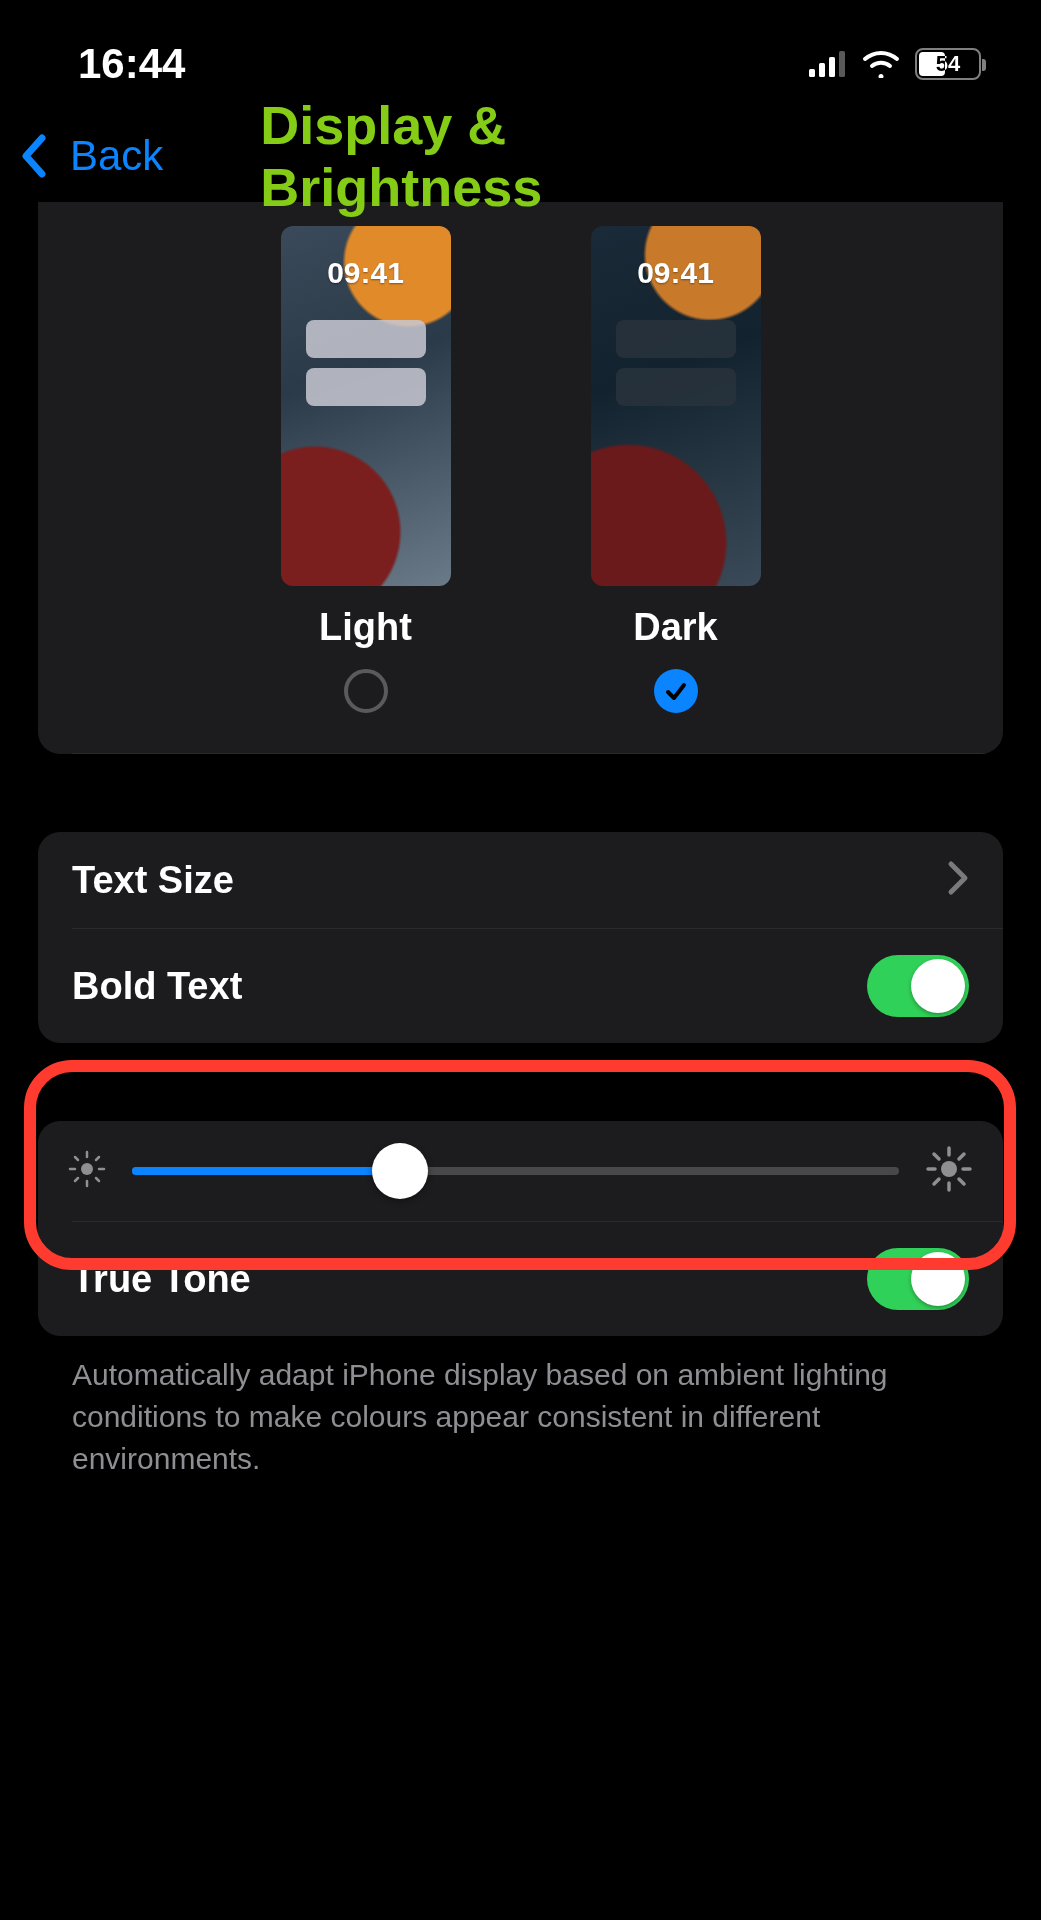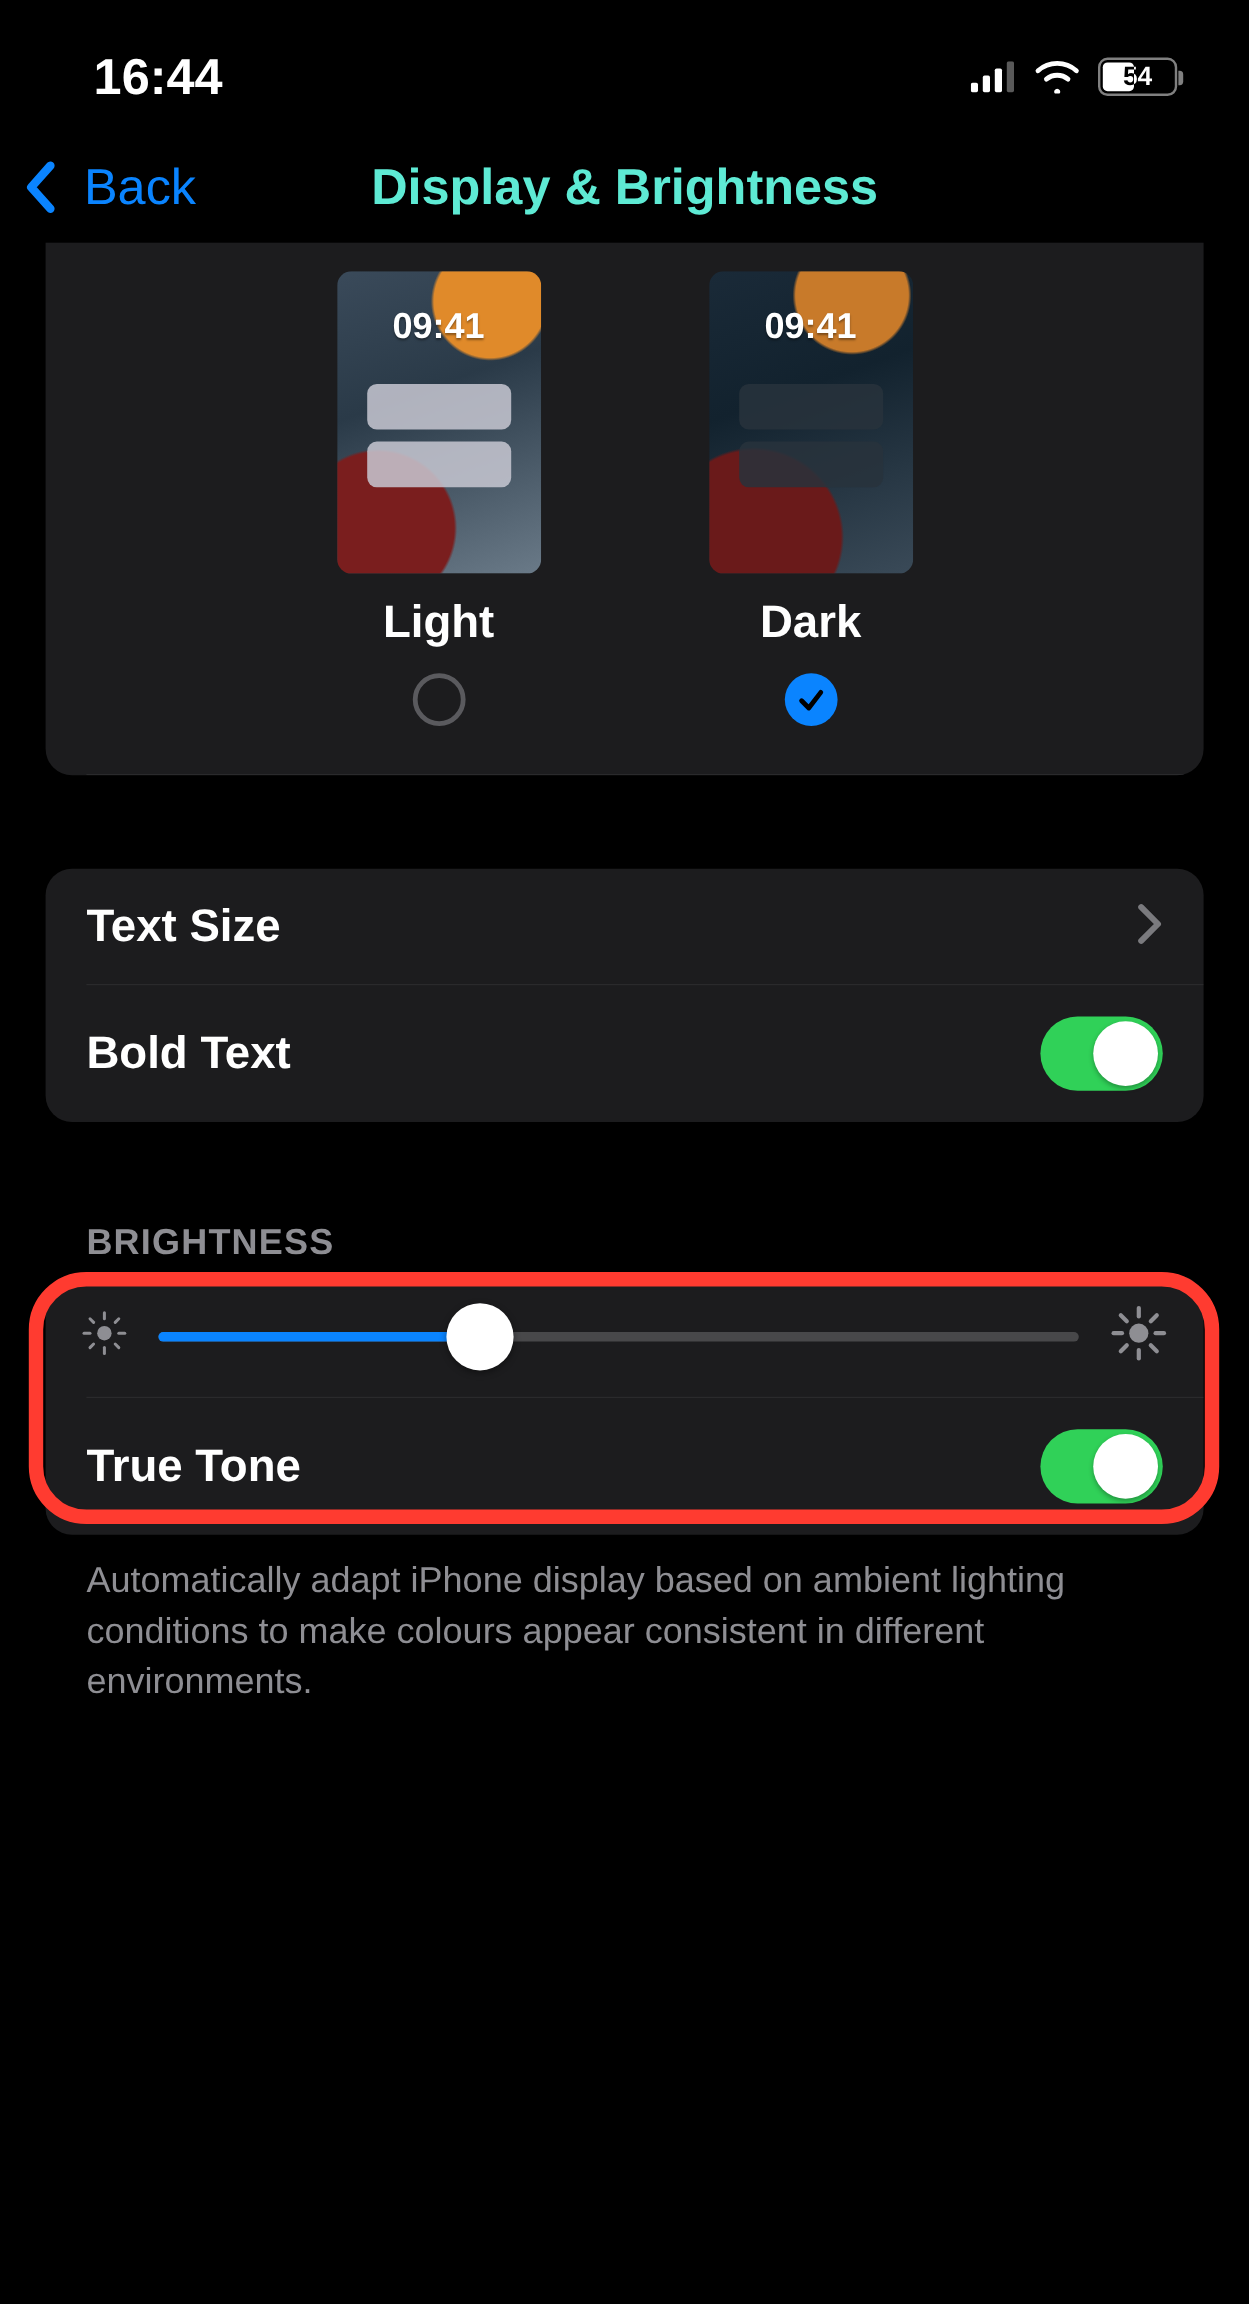--- a/index.html
+++ b/index.html
@@ -82,23 +82,23 @@
     color: #0a84ff;
     font-size: 42px;
     font-weight: 500;
     cursor: pointer;
   }
   .back-chevron svg { display: block; }
   .nav-title {
     position: absolute;
     left: 50%;
     transform: translateX(-50%);
-    font-size: 42px;
+    font-size: 54px;
     font-weight: 700;
-    color: #5eead4;
+    color: #84cc16;
   }
 
   .content {
     padding: 0 38px;
   }
 
   .card {
     background: #1c1c1e;
     border-radius: 22px;
     overflow: hidden;
@@ -115,21 +115,21 @@
   }
   .appearance-item {
     display: flex;
     flex-direction: column;
     align-items: center;
     gap: 20px;
     cursor: pointer;
   }
   .preview {
     width: 170px;
-    height: 252px;
+    height: 360px;
     border-radius: 12px;
     overflow: hidden;
     position: relative;
     display: flex;
     flex-direction: column;
     align-items: center;
   }
   .preview.light-bg {
     background:
       radial-gradient(circle at 20% 85%, #7a1e1e 0%, #7a1e1e 25%, transparent 26%),
@@ -378,21 +378,20 @@
       </div>
       <div class="divider"></div>
       <div class="row">
         <div class="row-label">Bold Text</div>
         <div class="switch on" id="switch-bold">
             <div class="knob"></div>
           </div>
       </div>
     </div>
 
-    <div class="section-header section-gap" style="margin-top:64px;">BRIGHTNESS</div>
 
     <div class="card" id="brightness-card">
       <div class="slider-row">
         <span class="sun-icon">
           <svg width="38" height="38" viewBox="0 0 38 38">
             <circle cx="19" cy="19" r="6" fill="#8e8e93"></circle>
             <g stroke="#8e8e93" stroke-width="2.5" stroke-linecap="round">
               <line x1="19" y1="2" x2="19" y2="7"></line>
               <line x1="19" y1="31" x2="19" y2="36"></line>
               <line x1="2" y1="19" x2="7" y2="19"></line>

